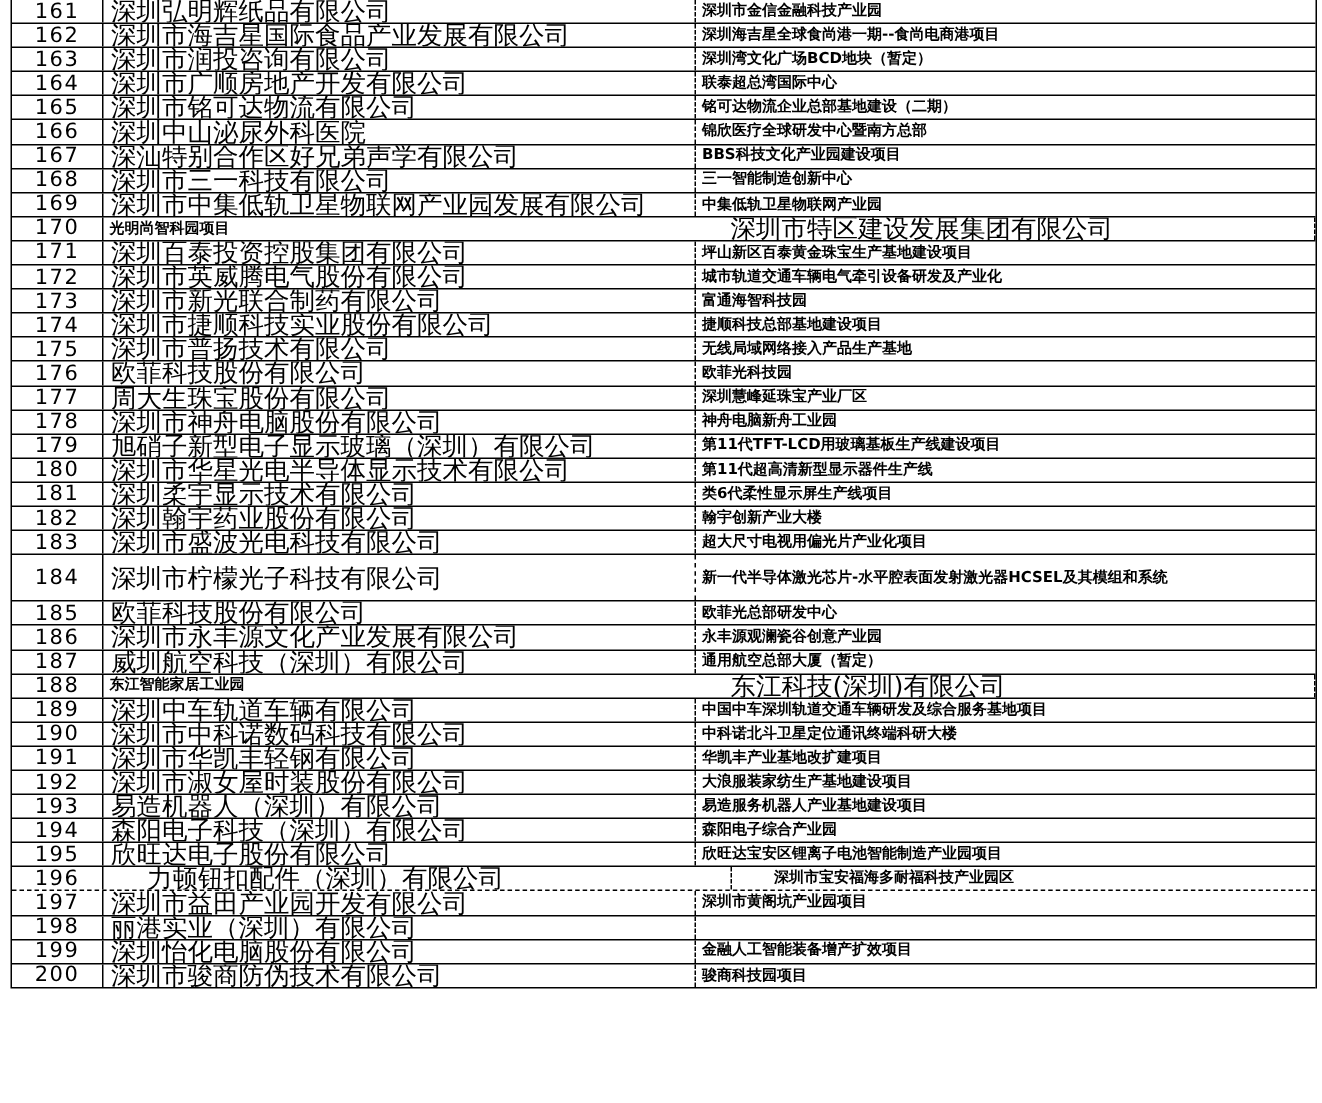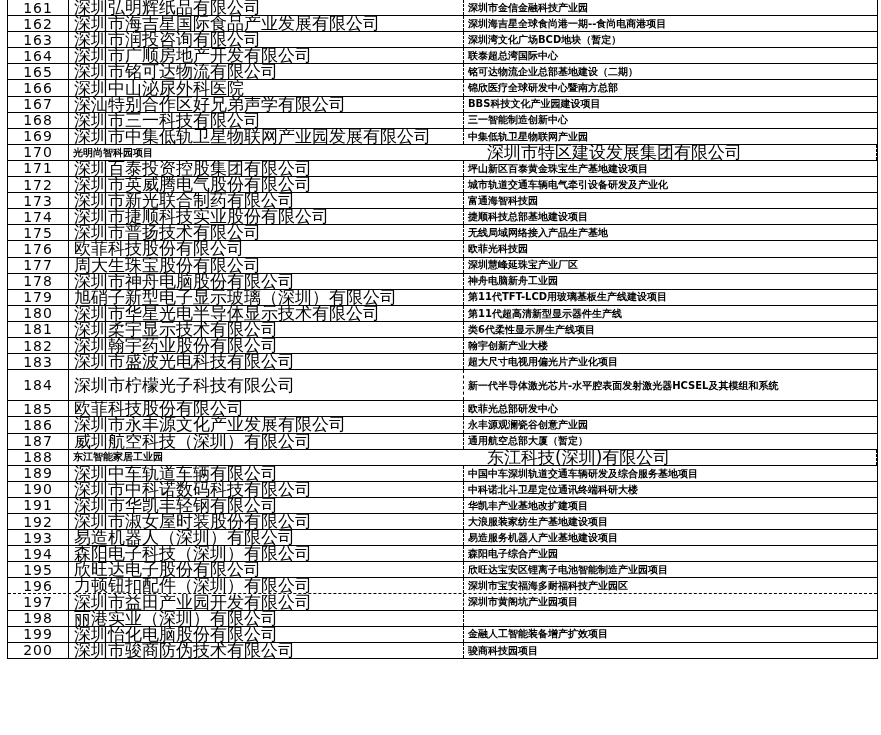--- a/index.html
+++ b/index.html
@@ -25,21 +25,21 @@
     flex-direction: column;
   }
   .row {
     display: flex;
     flex: 1 1 0;
     min-height: 0;
     box-sizing: border-box;
     border-bottom: 1px solid #000;
   }
   .row.tall { flex: 2 2 0; }
-  .row.dashed-bottom { border-bottom-style: dashed; }
+  .row.dashed-bottom { border-bottom-style: dashed; gap: 24px; }
   .row:last-child { border-bottom: 1px solid #000; justify-content: flex-end; }
   .cell {
     box-sizing: border-box;
     display: flex;
     align-items: center;
     overflow: hidden;
     white-space: nowrap;
   }
   .cell.num {
     width: 61px;

